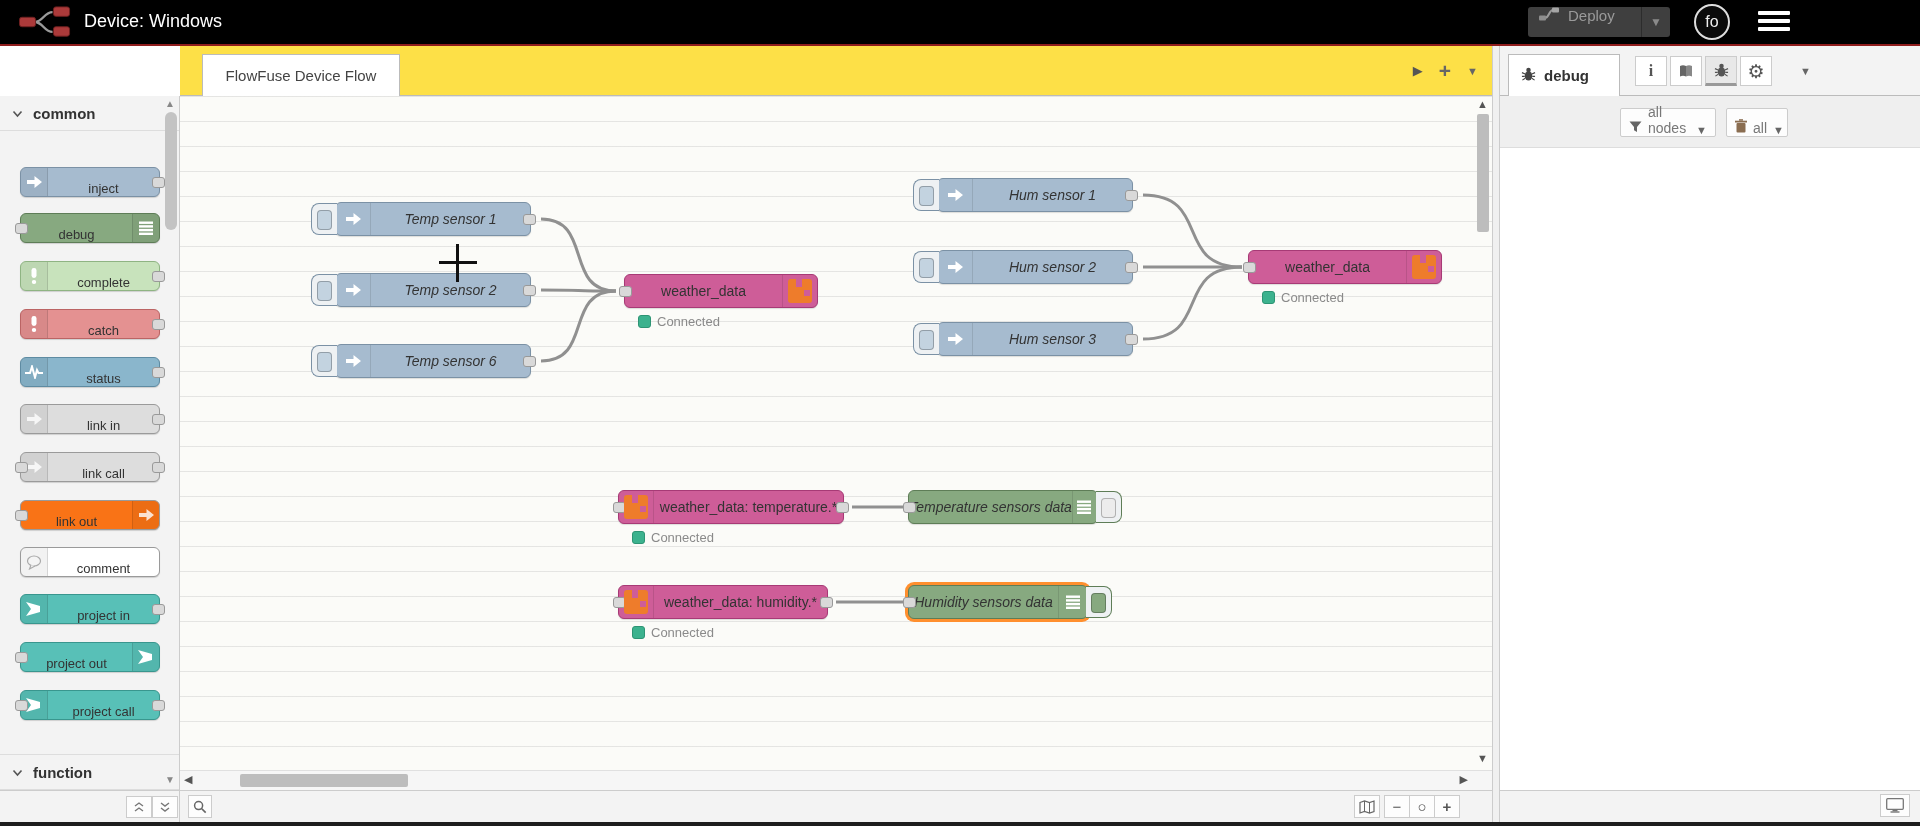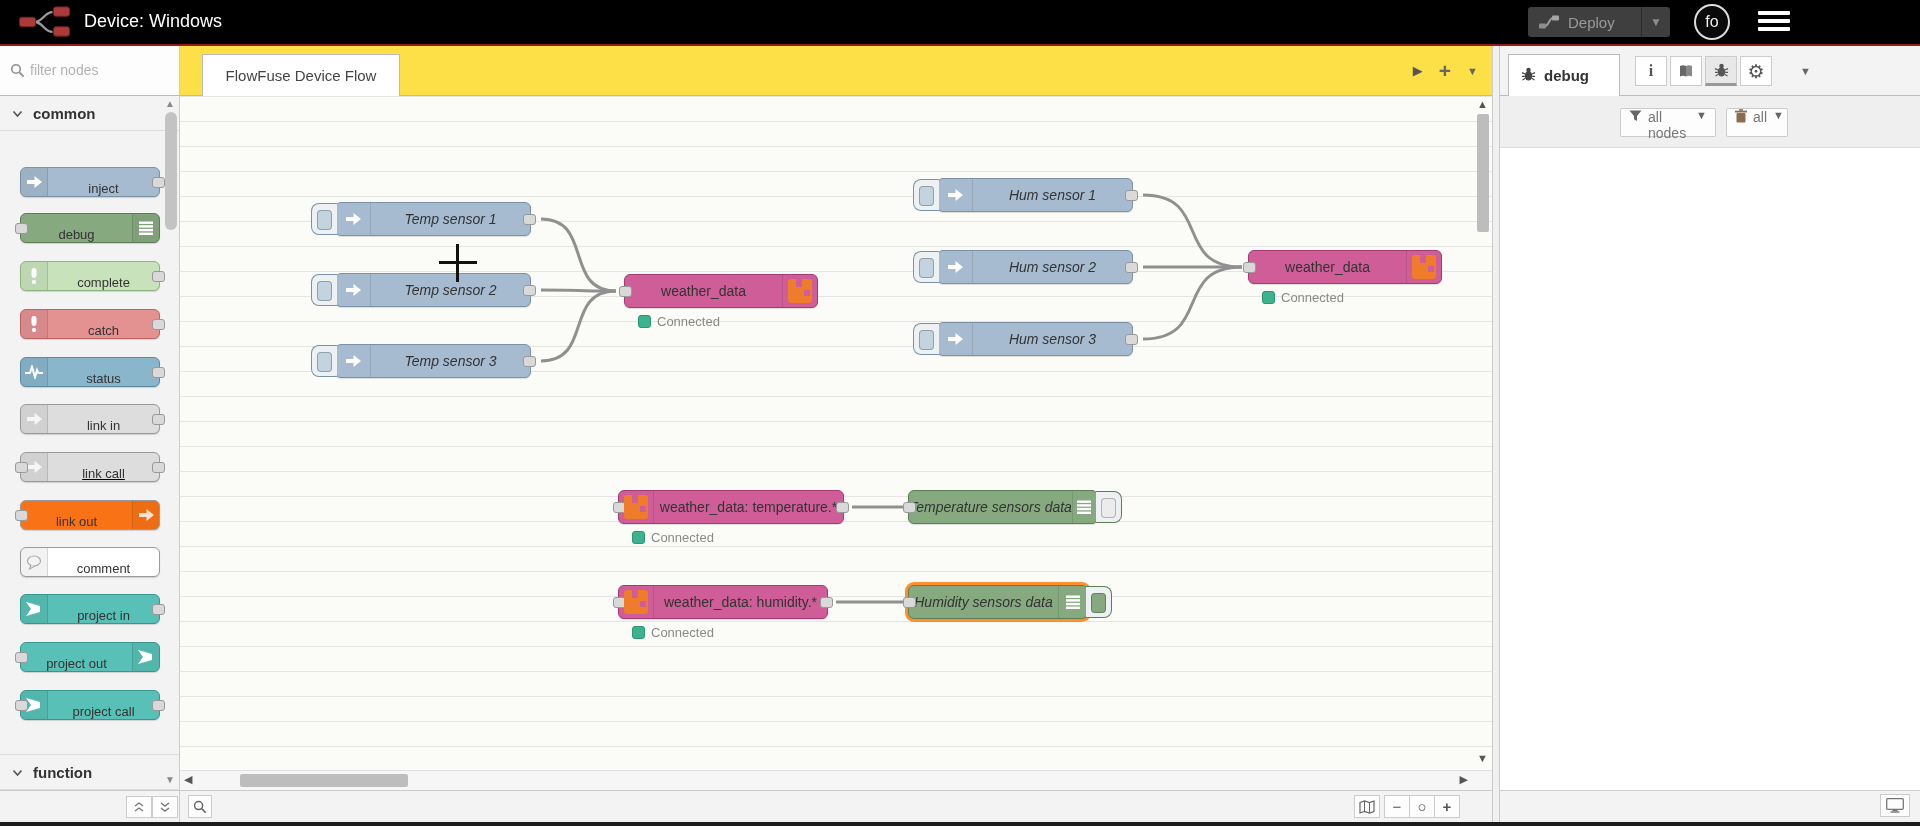--- a/index.html
+++ b/index.html
@@ -2,21 +2,21 @@
 <html><head>
 <meta charset="utf-8">
 <style>
   html,body{margin:0;padding:0;background:#888;}
   body{font-family:"Liberation Sans",sans-serif;-webkit-font-smoothing:antialiased;}
   .screen{position:relative;width:1920px;height:826px;background:#fff;overflow:hidden;}
   
   .header{position:absolute;left:0;top:0;width:1920px;height:44px;background:#000;color:#fff;}
   .header .title{position:absolute;left:84px;top:11px;font-size:18px;color:#fff;}
   .logo{position:absolute;left:16px;top:5px;}
-  .deploy-btn{position:absolute;left:1528px;top:7px;width:142px;height:30px;background:#3f3f3f;border-radius:3px;display:flex;align-items:center;color:#9a9a9a;}
+  .deploy-btn{position:absolute;left:1528px;top:7px;width:142px;height:30px;background:#3f3f3f;border-radius:3px;display:flex;align-items:flex-start;color:#9a9a9a;}
   .deploy-btn .dlabel{font-size:15px;margin-left:8px;}
   .deploy-btn .dcaret{margin-left:auto;width:28px;text-align:center;border-left:1px solid #2c2c2c;color:#8a8a8a;font-size:12px;line-height:30px;height:30px;}
   .avatar{position:absolute;left:1694px;top:4px;width:32px;height:32px;border:2px solid #ddd;border-radius:50%;background:#0a0a0a;color:#eee;font-size:16px;display:flex;align-items:center;justify-content:center;}
   .hamburger{position:absolute;left:1758px;top:11px;width:32px;height:22px;cursor:pointer;}
   .hamburger i{display:block;height:4px;background:#fff;margin-bottom:4px;border-radius:1px;}
   .redline{position:absolute;left:0;top:44px;width:1920px;height:2px;background:#8f1d1d;}
   
   .toolrow{position:absolute;top:46px;height:50px;background:#fde047;border-bottom:1px solid #bbb;box-sizing:border-box;}
   .palette-search{left:0;width:180px;border-right:1px solid #ccc;background:#fdfdfd;}
   .palette-search .ph{position:absolute;left:30px;top:16px;font-size:14px;color:#b3b3b3;}
@@ -73,21 +73,21 @@
   .vthumb{position:absolute;left:3px;top:18px;width:12px;height:118px;background:#bdbdbd;border-radius:2px;cursor:grab;}
   .cfoot{position:absolute;left:180px;top:790px;width:1312px;height:32px;background:#f3f3f3;border-top:1px solid #ccc;box-sizing:border-box;}
   .sqbtn{position:absolute;top:4px;height:23px;background:#fdfdfd;border:1px solid #ccc;box-sizing:border-box;display:flex;align-items:center;justify-content:center;color:#555;cursor:pointer;font-size:15px;}
   
   .sidebar{position:absolute;left:1500px;top:46px;width:420px;height:776px;background:#fff;}
   .sb-head{position:absolute;left:0;top:0;width:420px;height:50px;background:#f3f3f3;border-bottom:1px solid #bbb;box-sizing:border-box;}
   .sb-tab{position:absolute;left:8px;top:8px;width:112px;height:42px;background:#fff;border:1px solid #bbb;border-bottom:none;box-sizing:border-box;display:flex;align-items:center;gap:8px;padding-left:12px;font-size:15px;font-weight:bold;color:#333;}
   .sb-ib{position:absolute;top:10px;width:32px;height:30px;background:#fff;border:1px solid #ccc;box-sizing:border-box;display:flex;align-items:center;justify-content:center;cursor:pointer;color:#555;}
   .sb-ib.active{background:#e8e8e8;border-bottom:3px solid #999;}
   .sb-filter{position:absolute;left:0;top:50px;width:420px;height:52px;background:#efefef;border-bottom:1px solid #ddd;box-sizing:border-box;}
-  .pillbtn{position:absolute;top:12px;height:29px;background:#fdfdfd;border:1px solid #ccc;border-radius:2px;box-sizing:border-box;display:flex;align-items:flex-start;gap:6px;padding:0 8px;font-size:14px;color:#777;cursor:pointer;}
+  .pillbtn{position:absolute;top:12px;height:29px;background:#fdfdfd;border:1px solid #ccc;border-radius:2px;box-sizing:border-box;display:flex;align-items:flex-end;gap:6px;padding:0 8px;font-size:14px;color:#777;cursor:pointer;}
   .sb-body{position:absolute;left:0;top:102px;width:420px;height:642px;background:#fff;}
   .sb-foot{position:absolute;left:0;top:744px;width:420px;height:32px;background:#f3f3f3;border-top:1px solid #ccc;box-sizing:border-box;}
   .bottomstrip{position:absolute;left:0;top:822px;width:1920px;height:4px;background:#1d1d1d;}
   .caret{font-size:11px;color:#666;}
 </style>
 </head>
 <body>
 
 <div class="screen">
 
@@ -114,29 +114,20 @@
     </div>
     <div class="avatar">fo</div>
     <div class="hamburger">
         <i></i>
         <i></i>
         <i></i>
       </div>
   </div>
   <div class="redline"></div>
 
-  <div class="toolrow palette-search">
-    <span class="mag">
-      <svg width="15" height="15" viewBox="0 0 15 15">
-          <circle cx="6" cy="6" r="4.3" stroke="#8d8d8d" stroke-width="1.6" fill="none"></circle>
-          <line x1="9.4" y1="9.4" x2="13.6" y2="13.6" stroke="#8d8d8d" stroke-width="1.8"></line>
-        </svg>
-    </span>
-    <span class="ph">filter nodes</span>
-  </div>
 
   <div class="toolrow tabbar">
     <div class="flowtab">FlowFuse Device Flow</div>
     <div class="ticons">
       <span style="font-size:13px;">▶</span>
       <span style="font-size:21px;font-weight:bold;color:#666;">+</span>
       <span class="caret">▼</span>
     </div>
   </div>
 
@@ -200,21 +191,21 @@
         </div>
         <div class="pitem" style="top: 308px; background: rgb(221, 221, 221); border-color: rgb(154, 154, 154);">
           <span class="izone izl">
             <svg width="17" height="14" viewBox="0 0 17 14">
               <path d="M1 5 h7.5 V1 l7.5 6 -7.5 6 V9 H1 z" fill="rgba(255,255,255,0.8)"></path>
             </svg>
           </span>
           <span class="pil">link in</span>
           <span class="port pout"></span>
         </div>
-        <div class="pitem" style="top: 356px; background: rgb(221, 221, 221); border-color: rgb(154, 154, 154); text-decoration: underline;">
+        <div class="pitem" style="top: 356px; background: rgb(221, 221, 221); border-color: rgb(154, 154, 154);">
           <span class="izone izl">
             <svg width="17" height="14" viewBox="0 0 17 14">
               <path d="M1 5 h7.5 V1 l7.5 6 -7.5 6 V9 H1 z" fill="rgba(255,255,255,0.8)"></path>
             </svg>
           </span>
           <span class="pil">link call</span>
           <span class="port pout"></span>
           <span class="port pin"></span>
         </div>
         <div class="pitem" style="top: 404px; background: #f97316; border-color: rgb(154, 154, 154);">
@@ -327,21 +318,21 @@
         </div>
         <div class="node" style="left: 155px; top: 248px; width: 196px; background: rgb(166, 187, 207); border-color: rgb(123, 145, 165);">
           <span class="njbtn bl" style="border-color:#7b91a5;">
             <span class="inner" style="background:#c3d3e0;"></span>
           </span>
           <span class="fzone fzl">
             <svg width="17" height="14" viewBox="0 0 17 14">
               <path d="M1 5 h7.5 V1 l7.5 6 -7.5 6 V9 H1 z" fill="#fff"></path>
             </svg>
           </span>
-          <span class="nlabel" style="font-style:italic;">Temp sensor 3</span>
+          <span class="nlabel" style="font-style:italic;">Temp sensor 6</span>
           <span class="port pout"></span>
         </div>
         <div class="node" style="left: 444px; top: 178px; width: 194px; background: rgb(206, 93, 152); border-color: rgb(167, 58, 118);">
           <span class="port pin"></span>
           <span class="nlabel" style="">weather_data</span>
           <span class="fzone fzr">
             <span class="fficon" style="--pink:#ce5d98">
               <i style="left:8px;top:0;width:6px;height:8px;"></i>
               <i style="left:16px;top:11px;width:6px;height:6px;"></i>
             </span>

